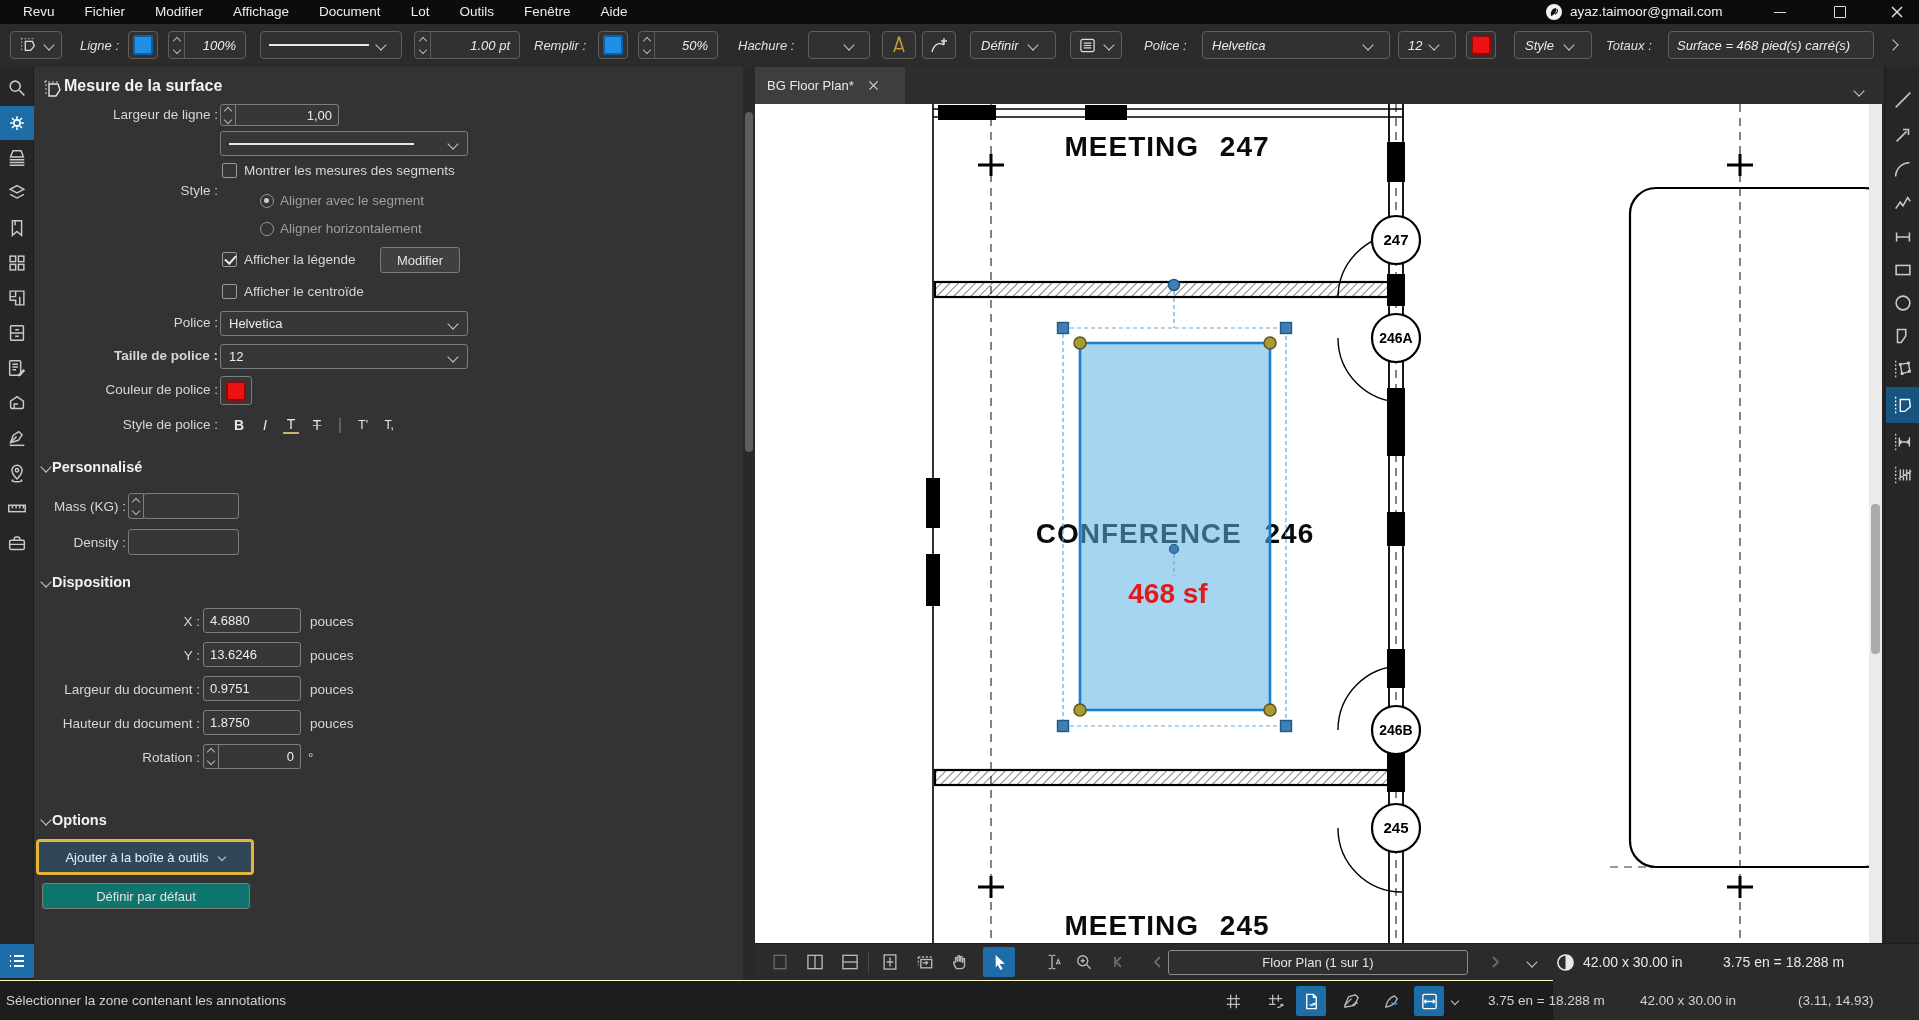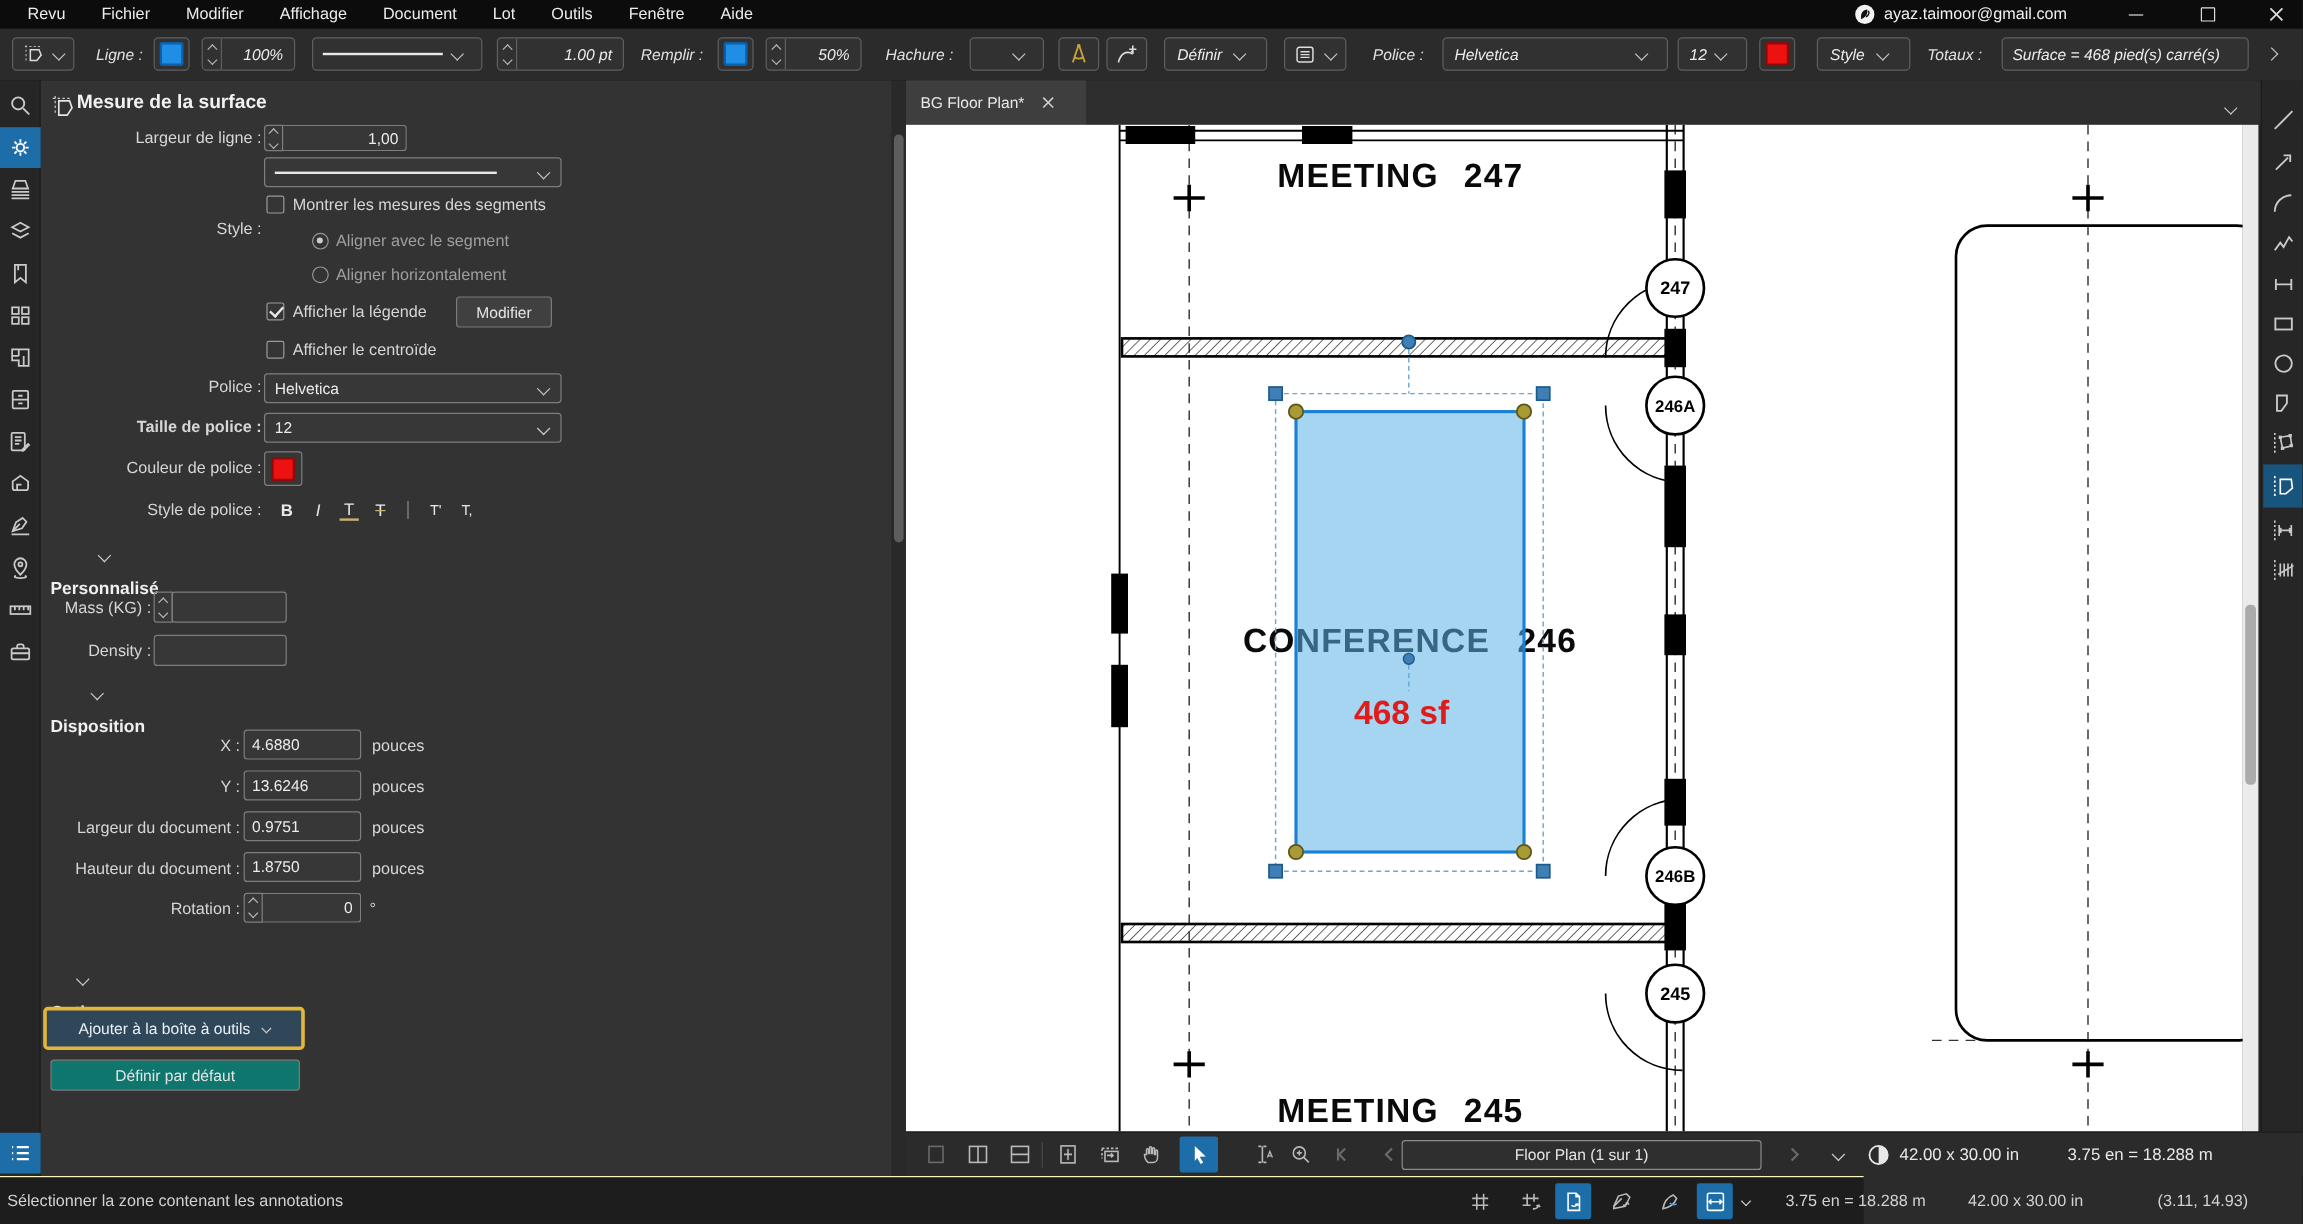--- a/index.html
+++ b/index.html
@@ -30,21 +30,21 @@
   
   #panel{position:absolute;left:34px;top:67px;width:709px;height:913px;background:#333333;}
   #panelscroll{position:absolute;left:743px;top:67px;width:12px;height:913px;background:#292929;}
   #panelscroll .thumb{position:absolute;left:2px;width:8px;border-radius:4px;background:#5d5d5d;}
   .lbl{position:absolute;text-align:right;font-size:13.5px;color:#d6d6d6;height:24px;line-height:24px;white-space:nowrap;}
   .fld{position:absolute;border:1px solid #7d7d7d;border-radius:3px;color:#ececec;font-size:13px;display:flex;align-items:center;box-sizing:border-box;background:rgba(255,255,255,0.02);}
   .fld input{background:transparent;border:none;outline:none;color:#ececec;font-size:13px;width:100%;font-family:inherit;padding:0 6px;}
   .fld input.ra{text-align:right;}
   .ddcv{margin-left:auto;padding-right:8px;display:flex;align-items:center;}
   .unit{position:absolute;font-size:13.5px;color:#d6d6d6;height:24px;line-height:24px;}
-  .sec{position:absolute;display:flex;align-items:center;gap:16px;color:#f0f0f0;font-weight:bold;font-size:14.5px;flex-direction:column;}
+  .sec{position:absolute;display:flex;align-items:center;gap:2px;color:#f0f0f0;font-weight:bold;font-size:14.5px;}
   .ckb{position:absolute;width:15px;height:15px;border:1px solid #9a9a9a;border-radius:2px;box-sizing:border-box;background:#353535;}
   .ckb.on::after{content:"";position:absolute;left:4px;top:0px;width:5px;height:9px;border-right:2px solid #e8e8e8;border-bottom:2px solid #e8e8e8;transform:rotate(42deg);}
   .rdo{position:absolute;width:14px;height:14px;border:1.5px solid #969696;border-radius:50%;box-sizing:border-box;}
   .rdo.sel::after{content:"";position:absolute;left:3px;top:3px;width:5px;height:5px;border-radius:50%;background:#cccccc;}
   .cklbl{position:absolute;font-size:13.5px;color:#d6d6d6;height:16px;line-height:16px;white-space:nowrap;}
   .graylbl{color:#9f9f9f;}
   .btn{position:absolute;border:1px solid #7a7a7a;background:#404040;color:#e4e4e4;border-radius:3px;font-size:13px;display:flex;align-items:center;justify-content:center;box-sizing:border-box;}
   .fsty{font-size:14px;color:#e8e8e8;width:26px;text-align:center;display:inline-block;}
   
   #docarea{position:absolute;left:755px;top:67px;width:1164px;height:913px;background:#262626;}

